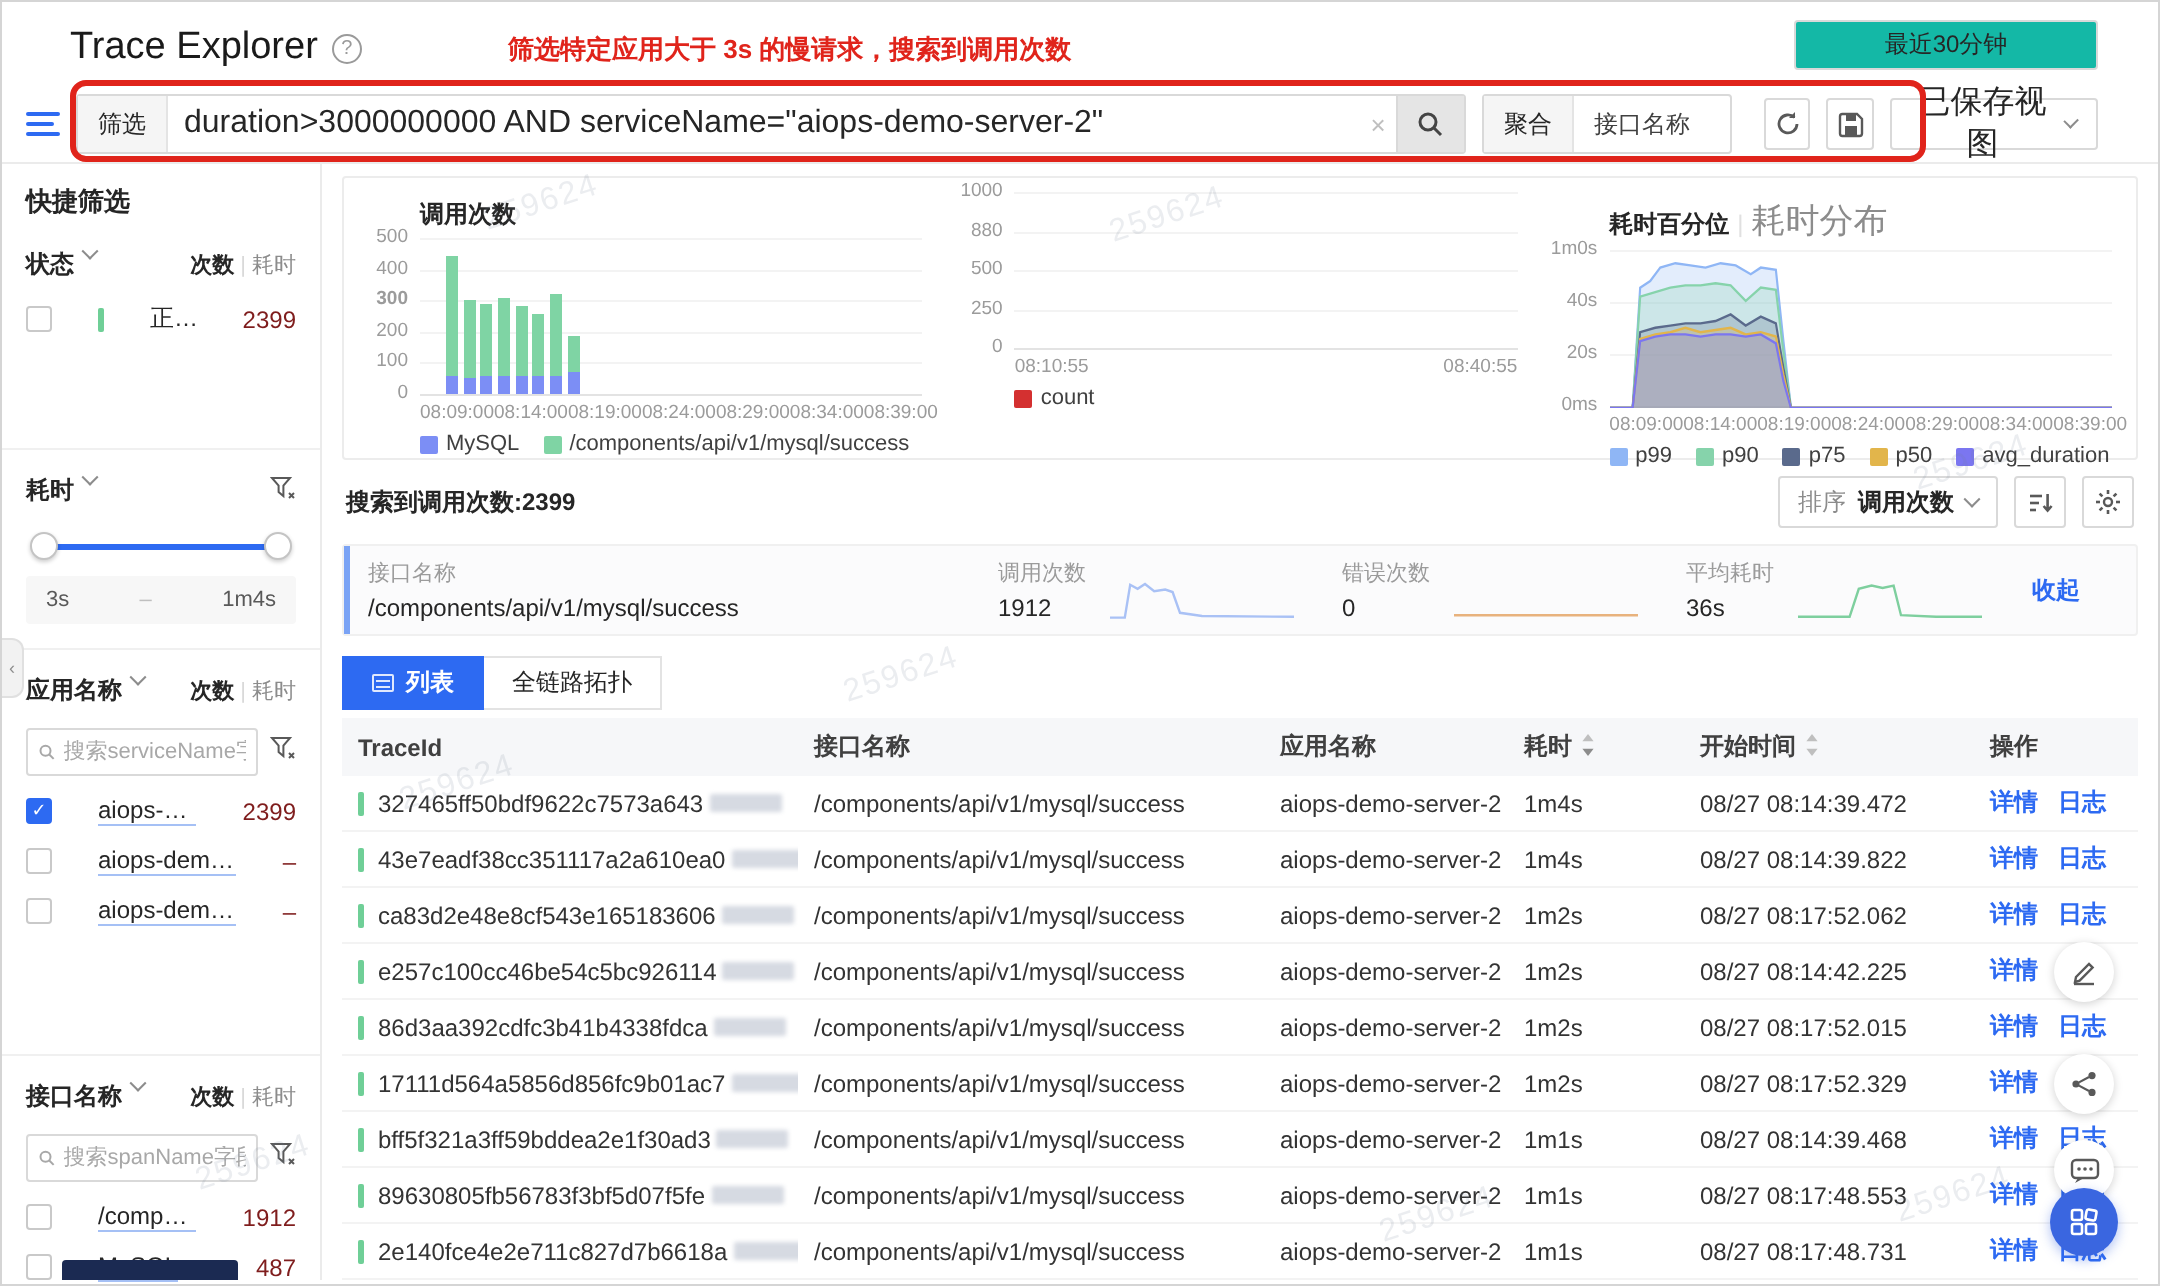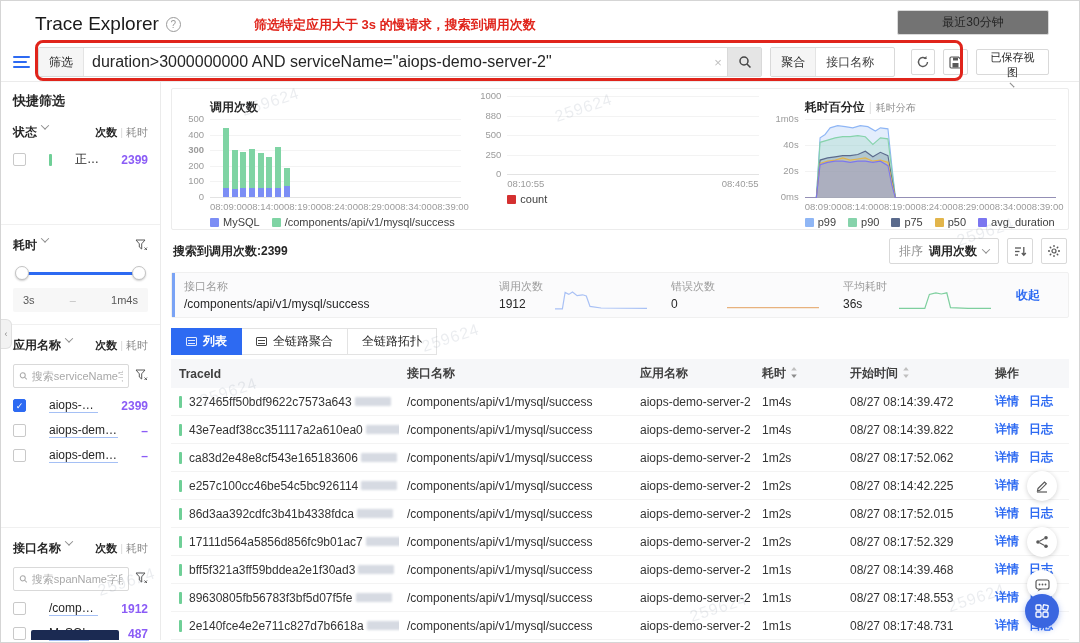--- a/index.html
+++ b/index.html
@@ -10,21 +10,21 @@
   .wm { position:absolute; color:rgba(110,125,150,.14); font-size:16px; letter-spacing:1px;
         transform:rotate(-18deg); pointer-events:none; z-index:50; }
 
   
   .topbar { position:relative; height:42px; }
   .page-title { position:absolute; left:34px; top:12px; font-size:19px; font-weight:500; color:#1a1a1a;
                 display:flex; align-items:center; gap:7px; }
   .help-ic { width:15px; height:15px; border:1px solid #9a9a9a; border-radius:50%; color:#9a9a9a;
              font-size:10px; display:inline-flex; align-items:center; justify-content:center; font-weight:400; }
   .annotation { position:absolute; left:253px; top:15px; font-size:13px; font-weight:600; color:#e0241b; }
-  .time-btn { position:absolute; right:30px; top:9px; height:25px; width:152px; background:#737373;
+  .time-btn { position:absolute; right:30px; top:9px; height:25px; width:152px; background:#14b8a6;
               border:1px solid #d9d9d9; border-radius:2px; font-size:12px; color:#262626;
               display:flex; align-items:center; justify-content:center; cursor:pointer; }
 
   
   .filter-row { position:relative; height:38px; display:flex; align-items:center; padding:0 30px 0 12px; gap:8px; }
   .burger { width:18px; display:flex; flex-direction:column; gap:3px; cursor:pointer; }
   .burger i { display:block; height:2px; background:#2d6af2; border-radius:1px; }
   .burger i:nth-child(2){ width:14px; } .burger i:nth-child(3){ width:17px; }
   .query-group { width:778px; height:30px; border:1px solid #d9d9d9; border-radius:2px;
                  display:flex; align-items:center; background:#fff; }
@@ -35,21 +35,21 @@
   .clear-x { width:18px; color:#bfbfbf; font-size:13px; text-align:center; cursor:pointer; }
   .search-btn { width:34px; height:100%; background:#e5e5e5; border:0; border-left:1px solid #d9d9d9;
                 display:flex; align-items:center; justify-content:center; cursor:pointer; }
   .agg-group { height:30px; border:1px solid #d9d9d9; border-radius:2px; display:flex; align-items:center;
                background:#fff; cursor:pointer; }
   .agg-value { padding:0 14px 0 10px; font-size:12px; color:#404040; min-width:78px; }
   .spacer { flex:1; }
   .icon-btn { width:26px; height:26px; border:1px solid #d9d9d9; border-radius:2px; background:#fff;
               display:flex; align-items:center; justify-content:center; cursor:pointer; color:#595959; }
   .saved-btn { height:26px; border:1px solid #d9d9d9; border-radius:2px; background:#fff; padding:0 10px;
-               font-size:11px; color:#262626; display:flex; align-items:center; gap:6px; cursor:pointer;flex-direction:column; }
+               font-size:16px; color:#262626; display:flex; align-items:center; gap:6px; cursor:pointer; }
   .chev { width:6px; height:6px; border-right:1.4px solid #8c8c8c; border-bottom:1.4px solid #8c8c8c;
           transform:rotate(45deg) translate(-1px,-1px); display:inline-block; }
   .red-outline { position:absolute; left:34px; top:-3px; width:928px; height:41px; border:3px solid #e0241b;
                  border-radius:8px; pointer-events:none; z-index:40; }
 
   
   .content { display:flex; height:559px; border-top:1px solid #ebebeb; }
   .sidebar { width:160px; border-right:1px solid #ebebeb; padding:10px 12px 0 12px; flex:none; position:relative; }
   .main { flex:1; padding:6px 10px 0 10px; position:relative; }
 
@@ -61,21 +61,21 @@
   .sec-cols .c1 { color:#262626; font-weight:700; }
   .sec-cols .sep { color:#d9d9d9; margin:0 3px; }
   .sec-cols .c2 { color:#8c8c8c; }
   .side-item { display:flex; align-items:center; gap:23px; font-size:12px; color:#262626; margin-bottom:10px; }
   .cb { width:13px; height:13px; border:1px solid #c9c9c9; border-radius:2px; background:#fff; flex:none;
         display:flex; align-items:center; justify-content:center; cursor:pointer; font-size:9px; color:#fff; }
   .cb.checked { background:#2d6af2; border-color:#2d6af2; }
   .status-bar { width:3px; height:12px; background:#6fcf97; border-radius:1px; flex:none; }
   .side-label { white-space:nowrap; overflow:hidden; text-overflow:ellipsis; }
   .side-label.link { border-bottom:1px solid #a5c0f5; cursor:pointer; }
-  .side-count { margin-left:auto; color:#8b5cf6; flex:none;font-weight:bold; }
+  .side-count { margin-left:auto; color:#7f1d1d; flex:none; }
   .divider { height:1px; background:#f0f0f0; margin:12px -12px 12px -12px; }
   .funnel { cursor:pointer; flex:none; }
   .slider { position:relative; height:14px; margin:12px 2px 8px 2px; }
   .slider .track { position:absolute; left:6px; right:6px; top:6px; height:3px; background:#2d6af2; border-radius:2px; }
   .handle { position:absolute; top:0; width:14px; height:14px; background:#fff; border:1px solid #c4c4c4;
             border-radius:50%; box-shadow:0 1px 2px rgba(0,0,0,.2); cursor:pointer; }
   .range-strip { background:#f7f7f7; border-radius:2px; height:24px; display:flex; align-items:center;
                  justify-content:space-between; padding:0 10px; font-size:11px; color:#595959; }
   .sb-search { display:flex; align-items:center; gap:6px; margin-bottom:10px; }
   .sb-input-wrap { flex:1; height:24px; border:1px solid #d9d9d9; border-radius:2px; display:flex;
@@ -85,21 +85,21 @@
   .collapse-handle { position:absolute; left:0; top:318px; width:11px; height:30px; background:#f2f2f2;
                      border:1px solid #e0e0e0; border-left:0; border-radius:0 6px 6px 0; color:#8c8c8c;
                      font-size:9px; display:flex; align-items:center; justify-content:center; cursor:pointer; z-index:30;}
   .dark-clip { position:absolute; left:30px; bottom:0px; width:88px; height:10px; background:#1b2a52; border-radius:2px 2px 0 0; }
 
   
   .charts-card { border:1px solid #ececec; border-radius:2px; background:#fff; display:flex;
                  padding:8px 12px 4px 6px; gap:14px; height:142px; }
   .chart { flex:1; min-width:0; }
   .chart-title { font-size:12px; font-weight:700; color:#262626; margin:2px 0 4px 32px; }
-  .chart-title .sub { font-weight:400; color:#8c8c8c; font-size:10px; }
+  .chart-title .sub { font-weight:400; color:#8c8c8c; font-size:17px; }
   .chart-title .tsep { color:#e0e0e0; font-weight:400; margin:0 4px; }
   .chart-body { display:flex; }
   .ylabels { position:relative; width:32px; height:78px; flex:none; }
   .ytick { position:absolute; right:6px; font-size:9.5px; color:#9b9b9b; }
   .plot { position:relative; flex:1; height:78px; }
   .grid { position:absolute; left:0; right:0; height:1px; background:#f3f3f3; }
   .grid.base { background:#e3e3e3; }
   .bar { position:absolute; bottom:1px; width:2.4%; display:flex; flex-direction:column; }
   .xlabels { display:flex; justify-content:space-between; margin:3px 0 0 32px; font-size:9.5px; color:#9b9b9b; }
   .legend { display:flex; gap:12px; margin:4px 0 0 32px; font-size:11px; color:#404040; align-items:center; flex-wrap:nowrap; }
@@ -581,24 +581,20 @@
           </svg>
         <span class="collapse-link">收起</span>
       </div>
 
       <div class="tabs" id="tabs">
           <div class="tab active">
             <span class="tab-ic"></span>
             <span>列表</span>
           </div>
           <div class="tab">
-            <span class="tab-ic"></span>
-            <span>全链路聚合</span>
-          </div>
-          <div class="tab">
             <span>全链路拓扑</span>
           </div>
         </div>
 
       <table>
         <colgroup>
           <col style="width:228px">
             <col style="width:233px">
             <col style="width:122px">
           <col style="width:88px">

